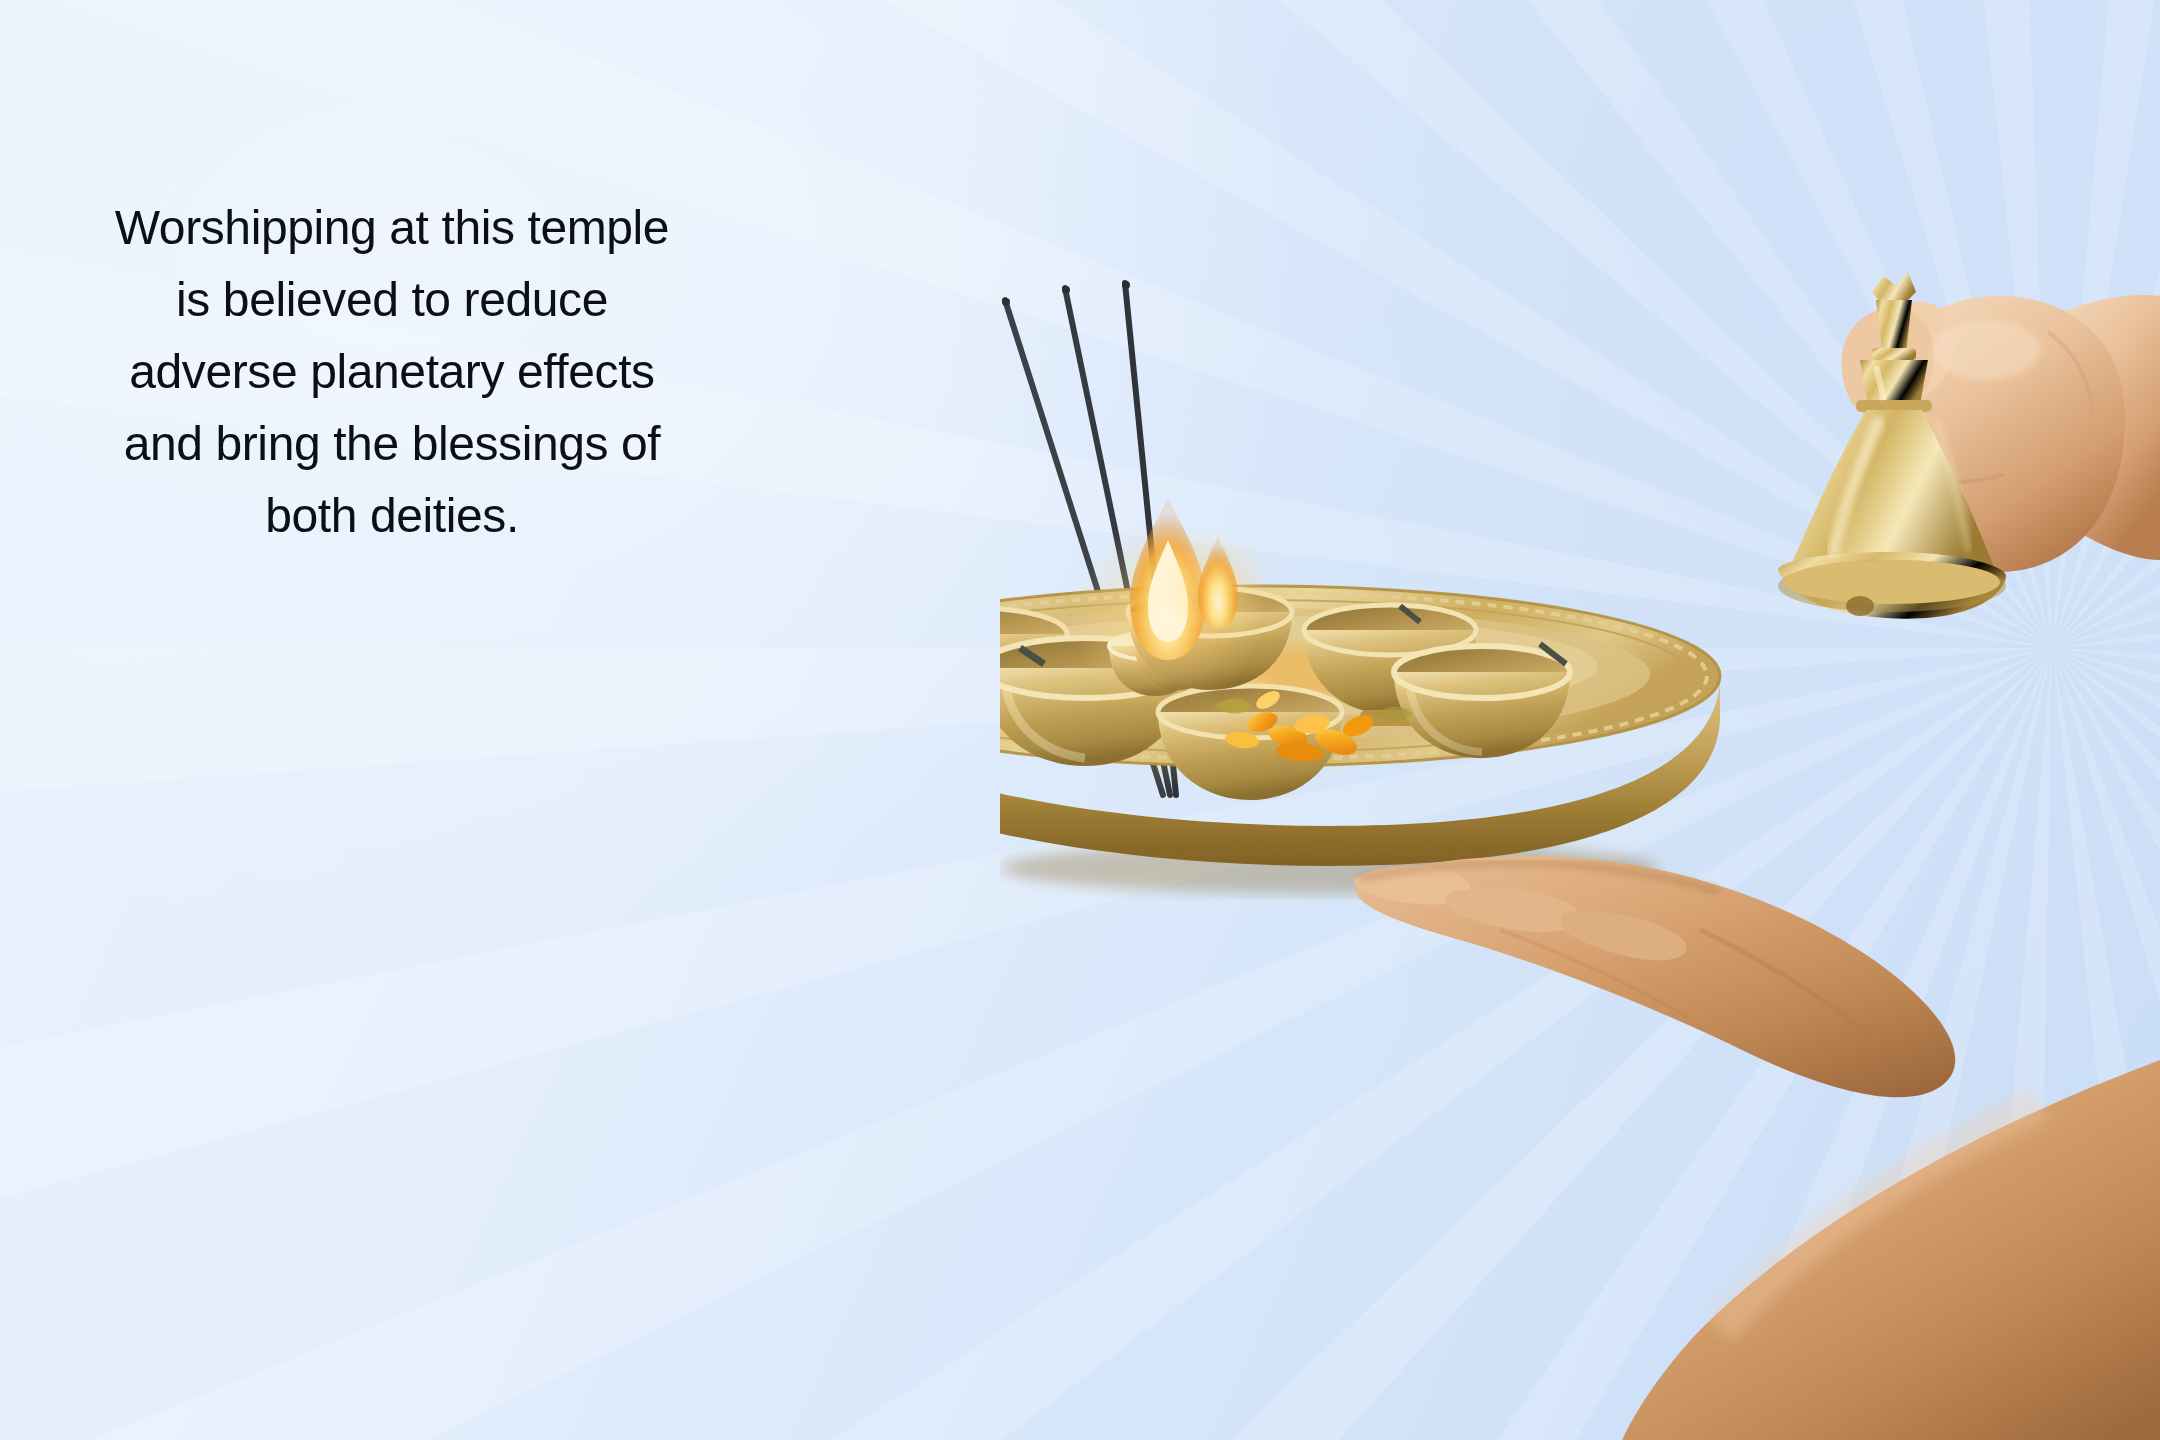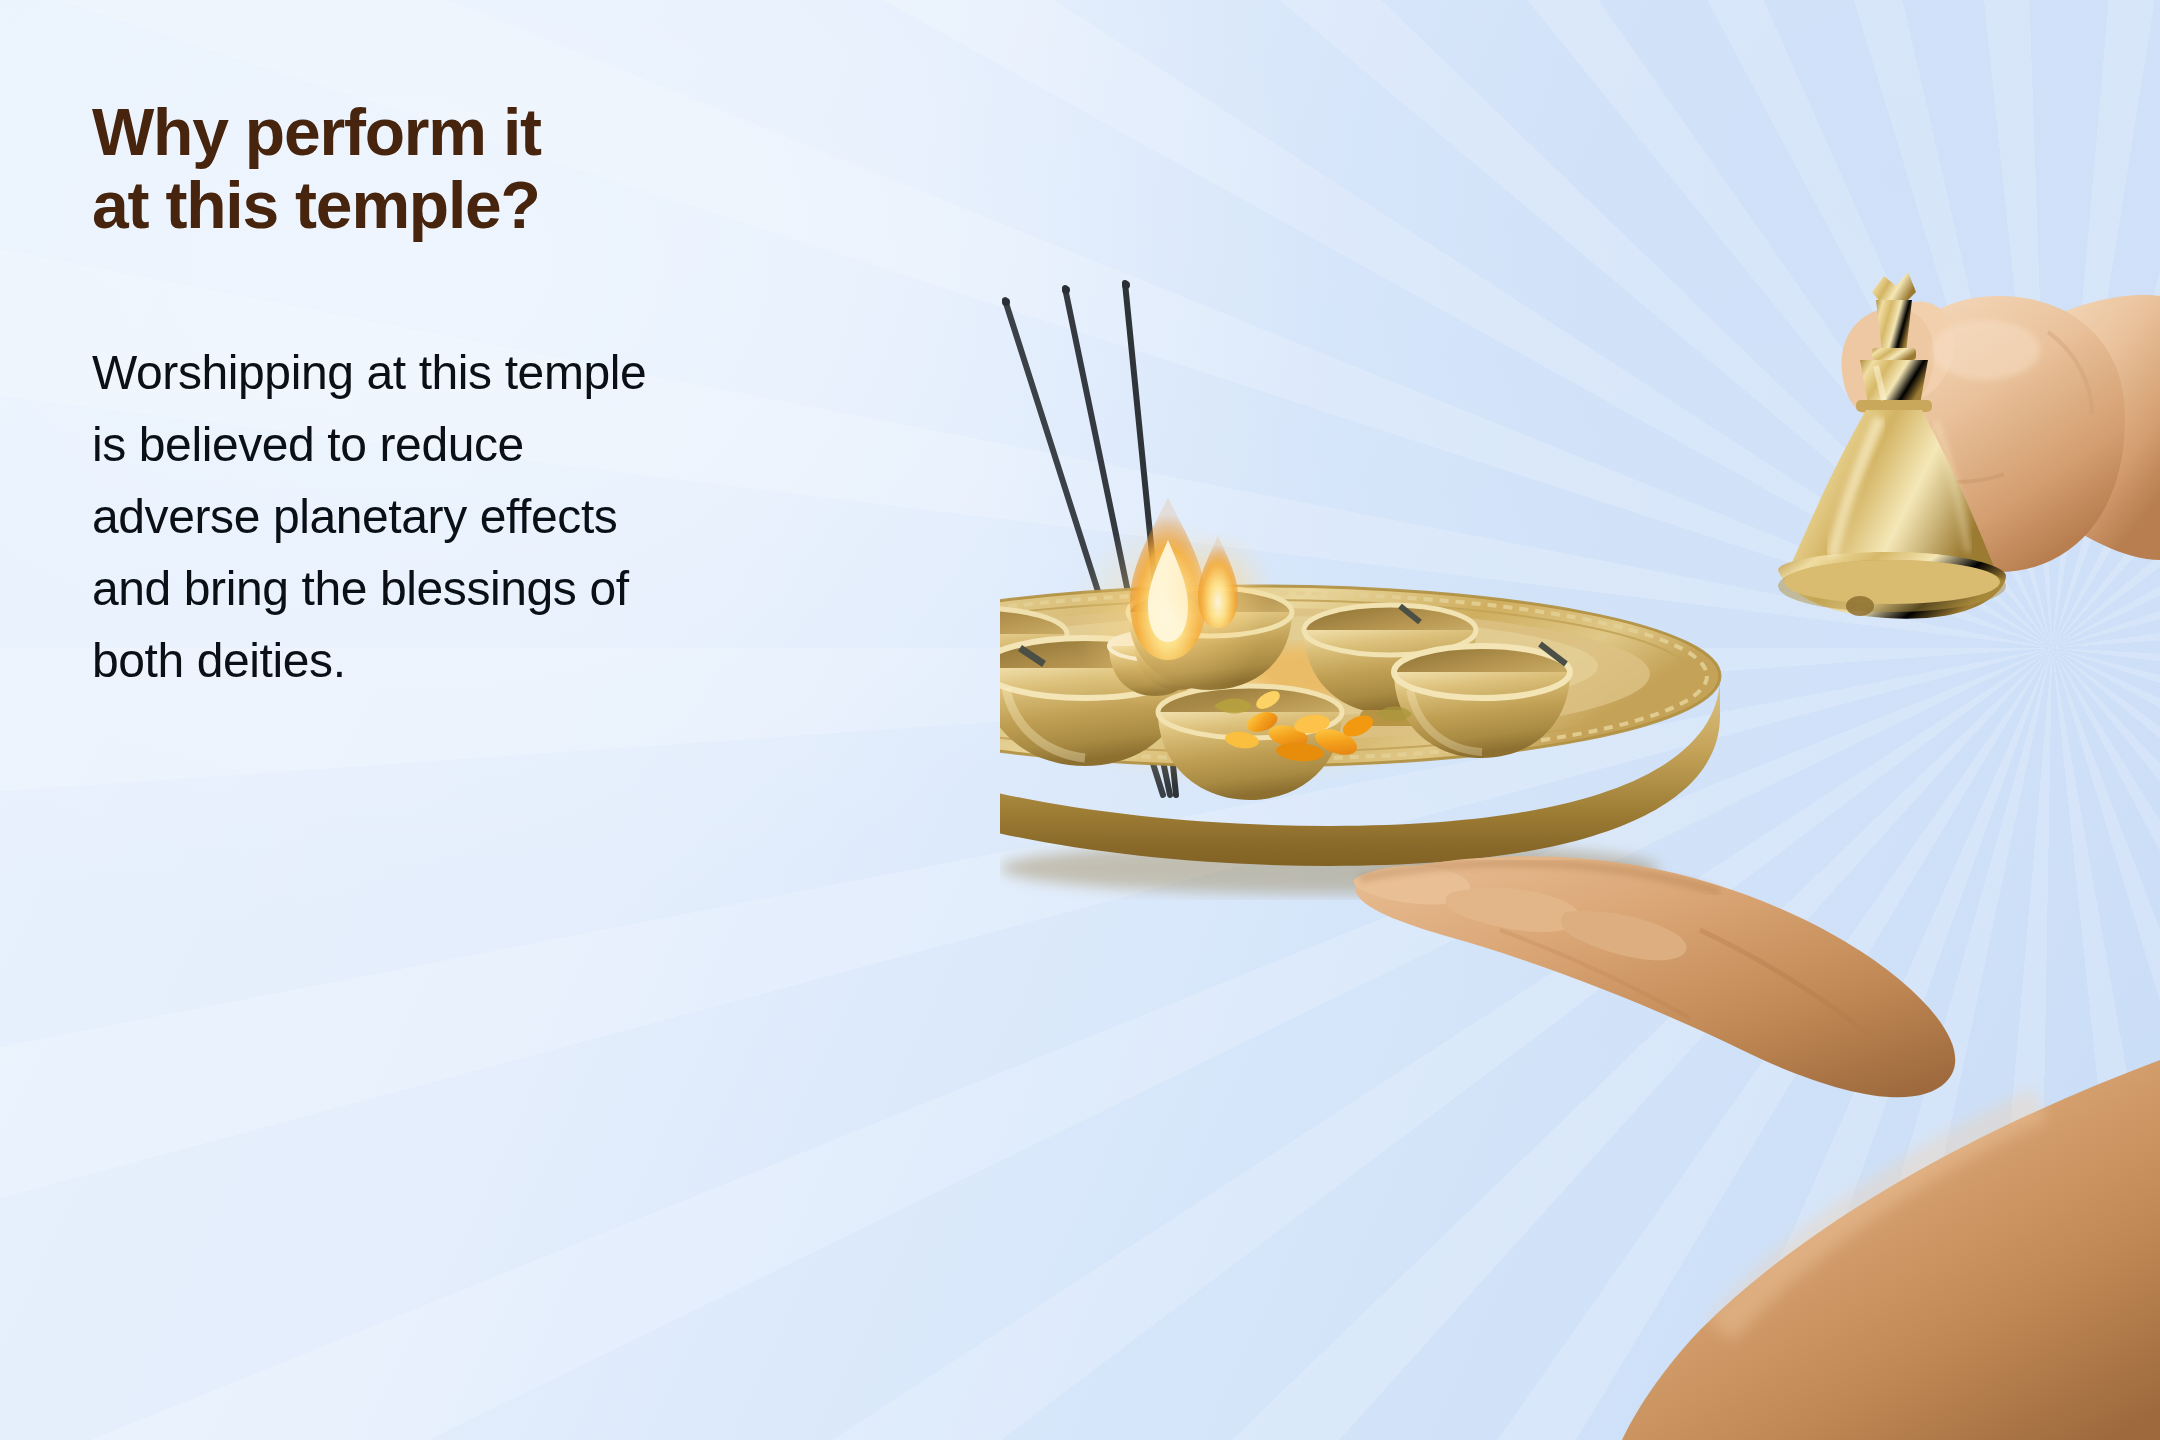--- a/index.html
+++ b/index.html
@@ -37,38 +37,37 @@
     font-size:66px; font-weight:700; line-height:1.10;
     color:#46240e; letter-spacing:-1.2px;
     white-space:pre-line;
     text-shadow:0 1px 0 rgba(255,255,255,.35);
   }
   #body-paragraph{
     margin-top:96px;
     font-size:48px; font-weight:500; line-height:1.50;
     color:#0b1016; letter-spacing:-0.4px;
     max-width:600px;
+    text-align:center;
   }
 
   
   #photo{
     position:absolute; left:1000px; top:0; width:1160px; height:1440px;
     z-index:20;
   }
   #photo svg{ display:block; width:100%; height:100%; }
 </style>
 </head>
 <body>
 
 <div id="bg-gradient"></div>
 <div id="bg-rays"></div>
 
 <div id="text-col">
-  <h1 id="page-title">Why perform it
-at this temple?</h1>
   <p id="body-paragraph">Worshipping at this temple is believed to reduce adverse planetary effects and bring the blessings of both deities.</p>
 </div>
 
 <div id="photo">
   <svg viewBox="0 0 1160 1440" xmlns="http://www.w3.org/2000/svg">
     <defs>
 
       <linearGradient id="gPlateTop" x1="0" y1="0" x2="1" y2="0.3">
         <stop offset="0%" stop-color="#cfb06a"></stop>
         <stop offset="14%" stop-color="#e6d49a"></stop>

